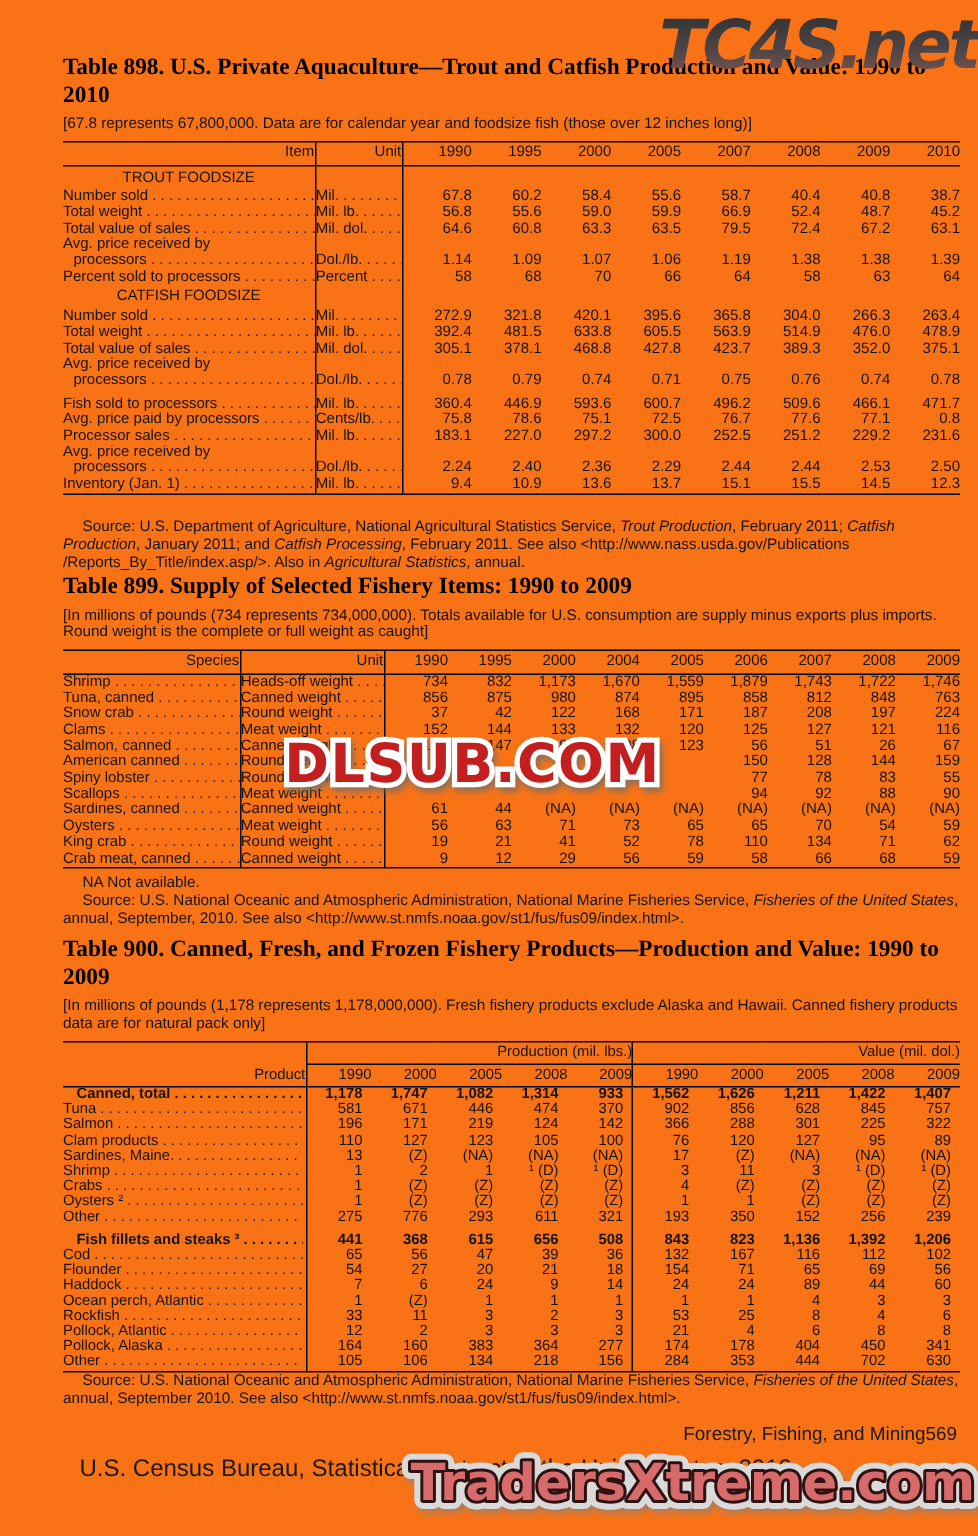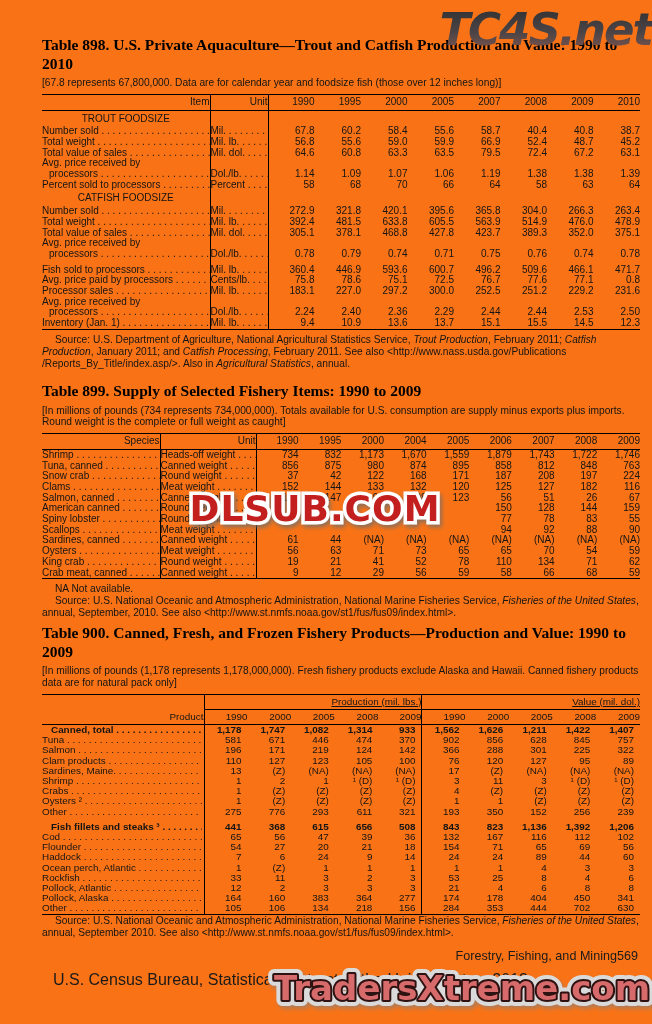--- a/index.html
+++ b/index.html
@@ -3,30 +3,30 @@
 <meta charset="utf-8">
 <style>
   html,body{margin:0;padding:0;background:#9a9a9a;}
   .page{position:relative;width:652px;height:1024px;background:#f97316;overflow:hidden;
         font-family:"Liberation Sans",sans-serif;color:#141414;}
   .sec{position:absolute;left:42px;width:598px;}
   #sec898{top:36px;} #sec899{top:382px;} #sec900{top:624px;}
   h2.t-title{margin:0 0 4px 0;font-family:"Liberation Serif",serif;font-weight:bold;
              font-size:15.5px;line-height:18.5px;color:#000;}
   p.headnote{margin:0 0 5px 0;font-size:10.2px;line-height:11.8px;}
-  p.srcnote{margin:4px 0 0 0;font-size:10.2px;line-height:12px;text-indent:13px;}
+  p.srcnote{margin:16px 0 0 0;font-size:10.2px;line-height:12px;text-indent:13px;}
   p.nanote{margin:4px 0 0 0;font-size:10.2px;line-height:12px;text-indent:13px;}
 
   table.tbl{border-collapse:collapse;table-layout:fixed;width:598px;
             border-top:1.5px solid #000;border-bottom:1.5px solid #000;}
   .tbl th,.tbl td{padding:0;font-weight:normal;overflow:hidden;white-space:nowrap;vertical-align:bottom;}
   .t898 th,.t898 td,.t899 th,.t899 td{font-size:10px;line-height:10.7px;}
   .t900 th,.t900 td{font-size:9.9px;line-height:10.2px;}
   .tbl thead th{border-bottom:1px solid #000;text-align:right;padding:2px 0 2px 0;}
-  .t900 thead th.grp{border-bottom:1px solid #000;text-decoration:underline;}
+  .t900 thead th.grp{border-bottom:1px solid #000;}
   .vl{border-left:1px solid #000;}
   .num{text-align:right;padding-right:8px;}
   .t900 .num{padding-right:6px;}
   .lead{display:flex;align-items:baseline;overflow:hidden;}
   .lead .lt{white-space:nowrap;}
   .lead.ind{padding-left:7px;}
   .dots{flex:1 1 auto;overflow:hidden;white-space:nowrap;}
   .dots::before{content:"\00a0.\00a0.\00a0.\00a0.\00a0.\00a0.\00a0.\00a0.\00a0.\00a0.\00a0.\00a0.\00a0.\00a0.\00a0.\00a0.\00a0.\00a0.\00a0.\00a0.\00a0.\00a0.\00a0.\00a0.\00a0.\00a0.\00a0.\00a0.\00a0.\00a0.\00a0.\00a0.";}
   tr.secrow td{text-align:center;padding:3px 0 2px 0;}
   tr.gaprow td{height:5px;}
@@ -593,21 +593,21 @@
                   <span class="dots"></span>
                 </div>
               </td>
               <td class="num vl">152</td>
               <td class="num">144</td>
               <td class="num">133</td>
               <td class="num">132</td>
               <td class="num">120</td>
               <td class="num">125</td>
               <td class="num">127</td>
-              <td class="num">182</td>
+              <td class="num">121</td>
               <td class="num">116</td>
             </tr>
             <tr>
               <td class="lblcell">
                 <div class="lead">
                   <span class="lt">Salmon, canned</span>
                   <span class="dots"></span>
                 </div>
               </td>
               <td class="vl ucell">

